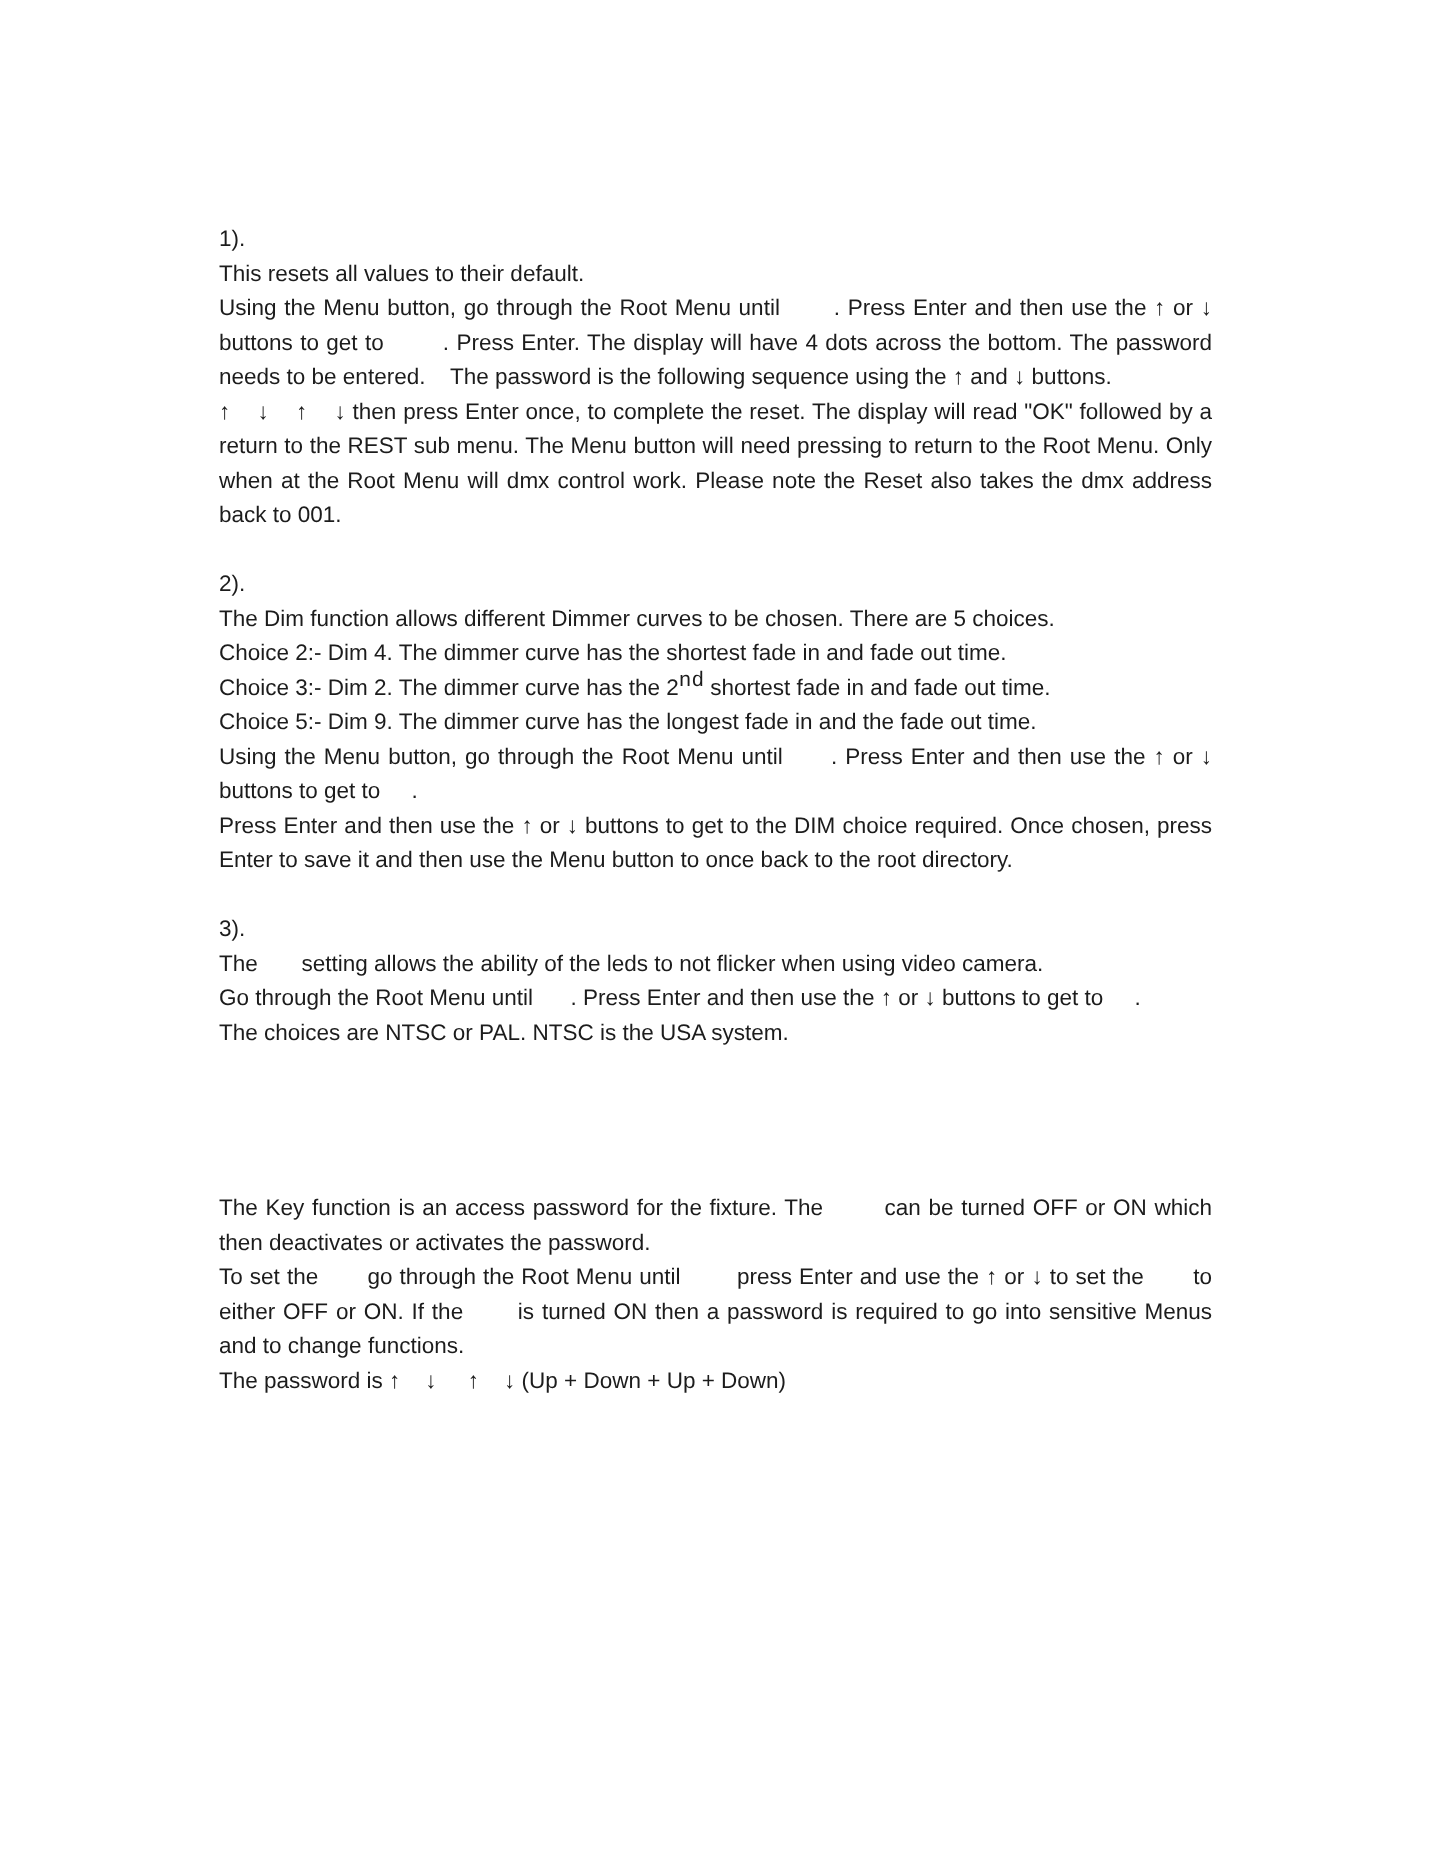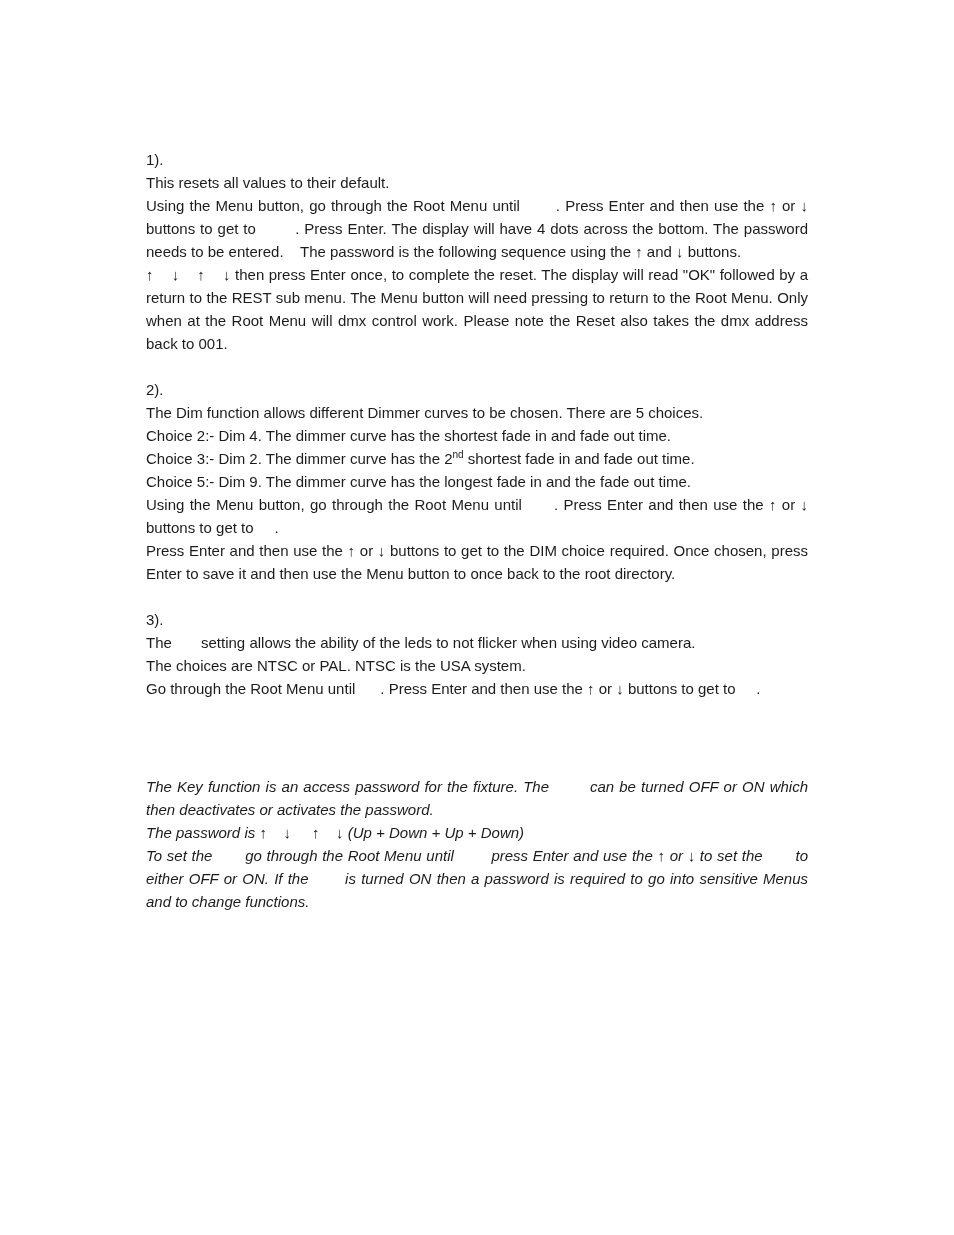--- a/index.html
+++ b/index.html
@@ -18,35 +18,35 @@
     font-family: "Liberation Sans", "DejaVu Sans", sans-serif;
     font-size: 15px;
     line-height: 23px;
     color: #1c1c1c;
     overflow: hidden;
   }
   .doc-section {
     margin: 0 0 23px 0;
   }
   .doc-section.gap-large {
-    margin-top: 75px;
-    font-style: italic;
+    margin-top: 94px;
   }
   p.para {
     margin: 0;
     padding: 0;
     text-align: justify;
   }
   p.para.no-justify {
     text-align: left;
   }
   sup.ordinal {
-    font-size: 10px;
+    font-size: 14px;
     line-height: 0;
     vertical-align: super;
+    font-family: Liberation Mono, monospace;
   }
 </style>
 </head>
 <body>
 
 <div class="page">
 
   <section class="doc-section">
     <p class="para no-justify">1).</p>
     <p class="para no-justify">This resets all values to their default.</p>
@@ -60,23 +60,23 @@
     <p class="para no-justify">Choice 2:- Dim 4. The dimmer curve has the shortest fade in and fade out time.</p>
     <p class="para no-justify"><span>Choice 3:- Dim 2. The dimmer curve has the 2</span><sup class="ordinal">nd</sup><span> shortest fade in and fade out time.</span></p>
     <p class="para no-justify">Choice 5:- Dim 9. The dimmer curve has the longest fade in and the fade out time.</p>
     <p class="para">Using the Menu button, go through the Root Menu until &nbsp;&nbsp;&nbsp;&nbsp;&nbsp;. Press Enter and then use the ↑ or ↓ buttons to get to &nbsp;&nbsp;&nbsp;&nbsp;.</p>
     <p class="para">Press Enter and then use the ↑ or ↓ buttons to get to the DIM choice required. Once chosen, press Enter to save it and then use the Menu button to once back to the root directory.</p>
   </section>
 
   <section class="doc-section">
     <p class="para no-justify">3).</p>
     <p class="para no-justify">The &nbsp;&nbsp;&nbsp;&nbsp;&nbsp; setting allows the ability of the leds to not flicker when using video camera.</p>
+    <p class="para">Go through the Root Menu until &nbsp;&nbsp;&nbsp;&nbsp;&nbsp;. Press Enter and then use the ↑ or ↓ buttons to get to &nbsp;&nbsp;&nbsp;&nbsp;.</p>
     <p class="para no-justify">The choices are NTSC or PAL. NTSC is the USA system.</p>
-    <p class="para">Go through the Root Menu until &nbsp;&nbsp;&nbsp;&nbsp;&nbsp;. Press Enter and then use the ↑ or ↓ buttons to get to &nbsp;&nbsp;&nbsp;&nbsp;.</p>
   </section>
 
   <section class="doc-section gap-large">
     <p class="para">The Key function is an access password for the fixture. The &nbsp;&nbsp;&nbsp;&nbsp;&nbsp;&nbsp; can be turned OFF or ON which then deactivates or activates the password.</p>
+    <p class="para">To set the &nbsp;&nbsp;&nbsp;&nbsp;&nbsp; go through the Root Menu until &nbsp;&nbsp;&nbsp;&nbsp;&nbsp;&nbsp; press Enter and use the ↑ or ↓ to set the &nbsp;&nbsp;&nbsp;&nbsp;&nbsp; to either OFF or ON. If the &nbsp;&nbsp;&nbsp;&nbsp;&nbsp; is turned ON then a password is required to go into sensitive Menus and to change functions.</p>
     <p class="para no-justify">The password is ↑ &nbsp;&nbsp;&nbsp;↓ &nbsp;&nbsp;&nbsp;&nbsp;↑ &nbsp;&nbsp;&nbsp;↓ (Up + Down + Up + Down)</p>
-    <p class="para">To set the &nbsp;&nbsp;&nbsp;&nbsp;&nbsp; go through the Root Menu until &nbsp;&nbsp;&nbsp;&nbsp;&nbsp;&nbsp; press Enter and use the ↑ or ↓ to set the &nbsp;&nbsp;&nbsp;&nbsp;&nbsp; to either OFF or ON. If the &nbsp;&nbsp;&nbsp;&nbsp;&nbsp; is turned ON then a password is required to go into sensitive Menus and to change functions.</p>
   </section>
 
 </div>
 
 </body></html>

